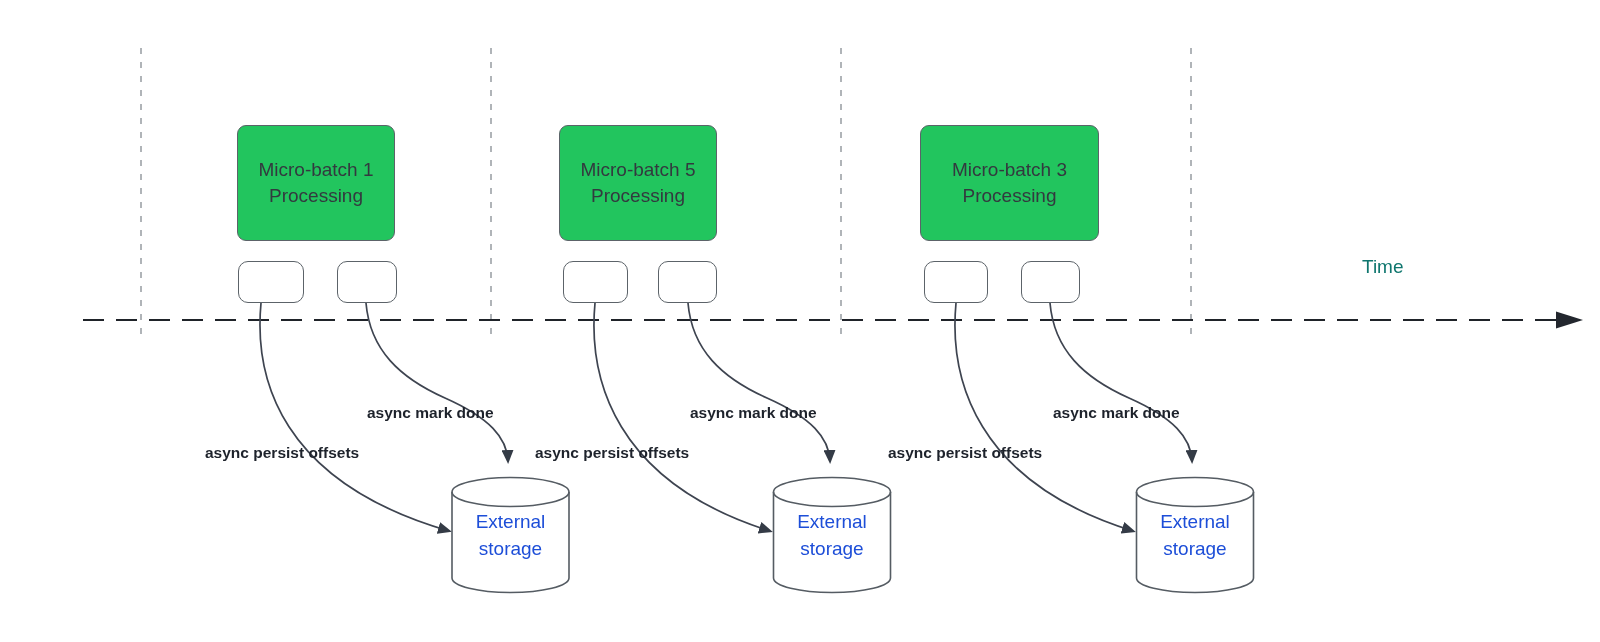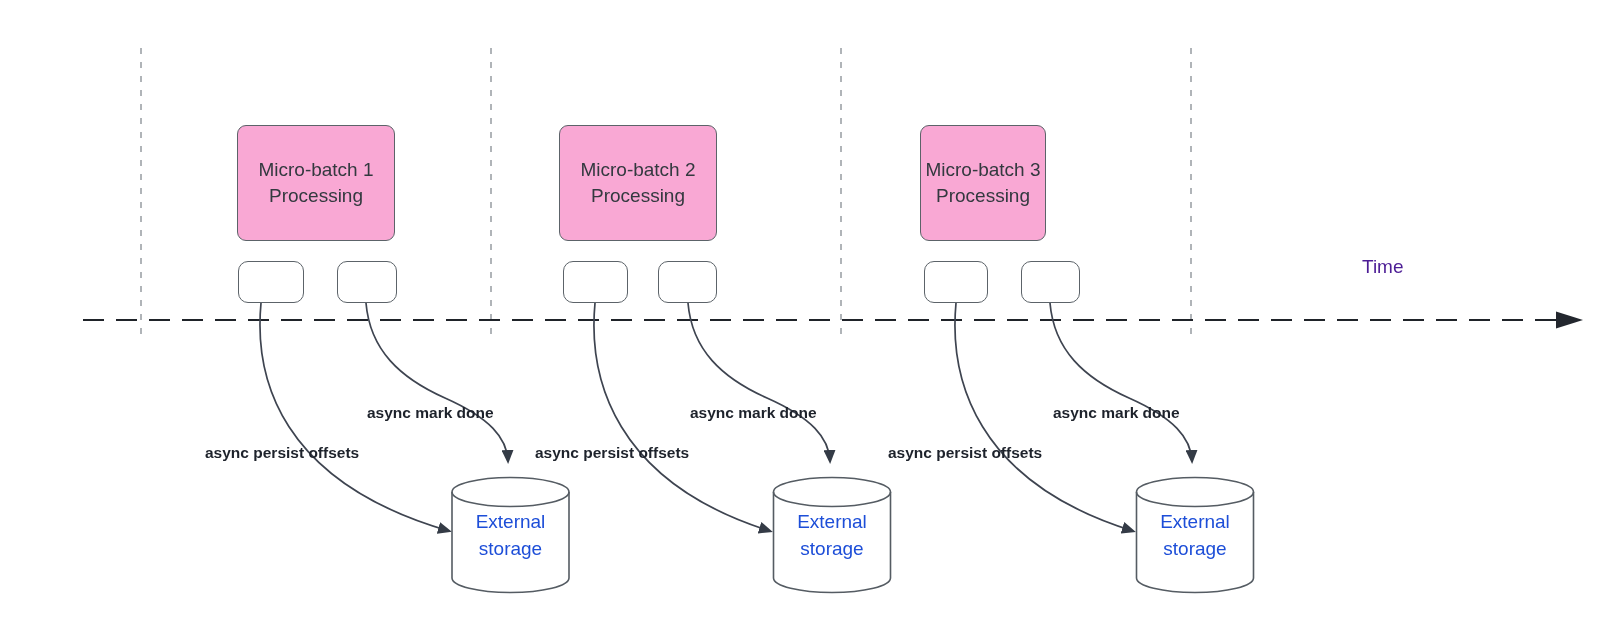--- a/index.html
+++ b/index.html
@@ -9,21 +9,21 @@
     width: 1600px; height: 642px; position: relative; overflow: hidden;
     color: #343a42;
   }
   #canvas { position: absolute; left: 0; top: 0; width: 1600px; height: 642px; }
   svg.underlay { position: absolute; left: 0; top: 0; width: 1600px; height: 642px; }
 
   .proc-box {
     position: absolute;
     border: 1.4px solid #5c6369;
     border-radius: 9px;
-    background: #f9a8d4;
+    background: #22c55e;
     display: flex; flex-direction: column;
     align-items: center; justify-content: center;
     text-align: center;
     font-size: 19px; line-height: 26px; color: #33393f;
   }
   .mini-box {
     position: absolute;
     border: 1.4px solid #5c6369;
     border-radius: 10px;
     background: #ffffff;
@@ -36,21 +36,21 @@
     white-space: nowrap;
     margin-top: 24px;
   }
   .storage-label {
     position: absolute; width: 130px;
     text-align: center;
     font-size: 19px; line-height: 26.5px; color: #1d4ed8;
   }
   .time-label {
     position: absolute;
-    font-size: 19px; color: #4c1d95;
+    font-size: 19px; color: #0f766e;
     white-space: nowrap;
   }
 </style>
 </head>
 <body>
 
 <div id="canvas">
 
   <svg class="underlay" viewBox="0 0 1600 642" xmlns="http://www.w3.org/2000/svg">
     <defs>
@@ -101,33 +101,33 @@
   <div class="mini-box" style="left:238px; top:261px; width:66px; height:42px;"></div>
   <div class="mini-box" style="left:337px; top:261px; width:60px; height:42px;"></div>
   <div class="curve-label" style="left:205px; top:419px;">async persist offsets</div>
   <div class="curve-label" style="left:367px; top:379px;">async mark done</div>
   <div class="storage-label" style="left:445.5px; top:509px;">
     <div>External</div>
     <div>storage</div>
   </div>
 
   <div class="proc-box" style="left:559px; top:125px; width:158px; height:116px;">
-    <div>Micro-batch 2</div>
+    <div>Micro-batch 5</div>
     <div>Processing</div>
   </div>
   <div class="mini-box" style="left:563px; top:261px; width:65px; height:42px;"></div>
   <div class="mini-box" style="left:658px; top:261px; width:59px; height:42px;"></div>
   <div class="curve-label" style="left:535px; top:419px;">async persist offsets</div>
   <div class="curve-label" style="left:690px; top:379px;">async mark done</div>
   <div class="storage-label" style="left:767px; top:509px;">
     <div>External</div>
     <div>storage</div>
   </div>
 
-  <div class="proc-box" style="left:920px; top:125px; width:126px; height:116px;">
+  <div class="proc-box" style="left:920px; top:125px; width:179px; height:116px;">
     <div>Micro-batch 3</div>
     <div>Processing</div>
   </div>
   <div class="mini-box" style="left:924px; top:261px; width:64px; height:42px;"></div>
   <div class="mini-box" style="left:1021px; top:261px; width:59px; height:42px;"></div>
   <div class="curve-label" style="left:888px; top:419px;">async persist offsets</div>
   <div class="curve-label" style="left:1053px; top:379px;">async mark done</div>
   <div class="storage-label" style="left:1130px; top:509px;">
     <div>External</div>
     <div>storage</div>

